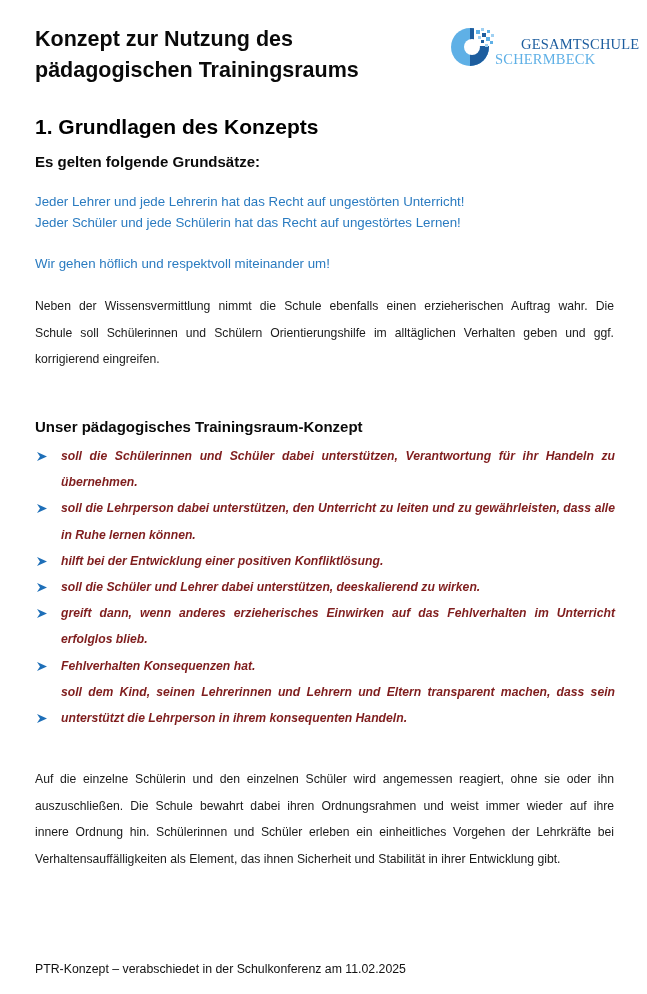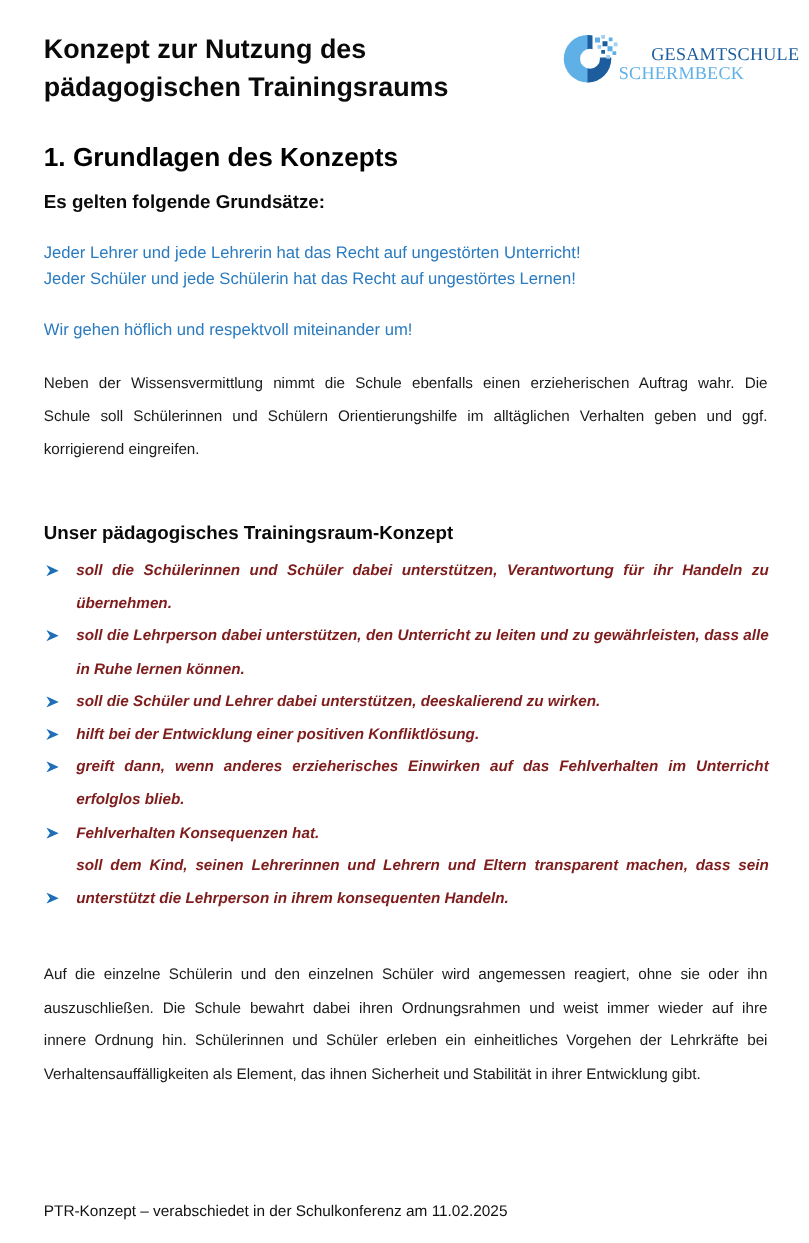--- a/index.html
+++ b/index.html
@@ -96,27 +96,27 @@
       <svg class="arrow" viewBox="0 0 10 9">
           <path d="M0 0 L10 4.5 L0 9 L3 4.5 Z" fill="#1e6fb8"></path>
         </svg>
       <span class="ln">soll die Lehrperson dabei unterstützen, den Unterricht zu leiten und zu gewährleisten, dass alle</span>
       <span class="ln last">in Ruhe lernen können.</span>
     </li>
     <li class="bullet">
       <svg class="arrow" viewBox="0 0 10 9">
           <path d="M0 0 L10 4.5 L0 9 L3 4.5 Z" fill="#1e6fb8"></path>
         </svg>
-      <span class="ln last">soll die Schüler und Lehrer dabei unterstützen, deeskalierend zu wirken.</span>
+      <span class="ln last">hilft bei der Entwicklung einer positiven Konfliktlösung.</span>
     </li>
     <li class="bullet">
       <svg class="arrow" viewBox="0 0 10 9">
           <path d="M0 0 L10 4.5 L0 9 L3 4.5 Z" fill="#1e6fb8"></path>
         </svg>
-      <span class="ln last">hilft bei der Entwicklung einer positiven Konfliktlösung.</span>
+      <span class="ln last">soll die Schüler und Lehrer dabei unterstützen, deeskalierend zu wirken.</span>
     </li>
     <li class="bullet">
       <svg class="arrow" viewBox="0 0 10 9">
           <path d="M0 0 L10 4.5 L0 9 L3 4.5 Z" fill="#1e6fb8"></path>
         </svg>
       <span class="ln">greift dann, wenn anderes erzieherisches Einwirken auf das Fehlverhalten im Unterricht</span>
       <span class="ln last">erfolglos blieb.</span>
     </li>
     <li class="bullet">
       <svg class="arrow" viewBox="0 0 10 9">

